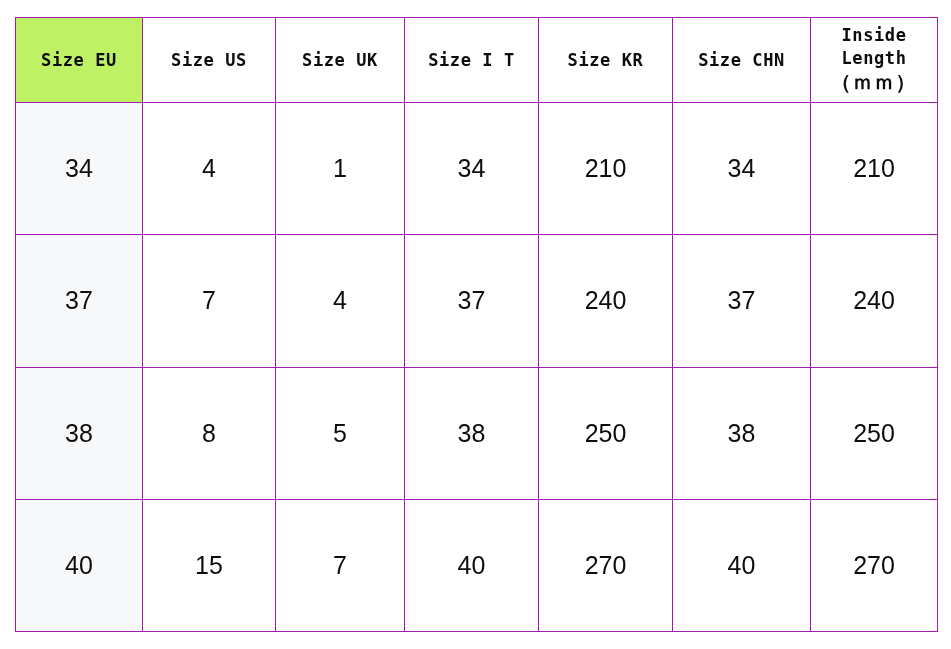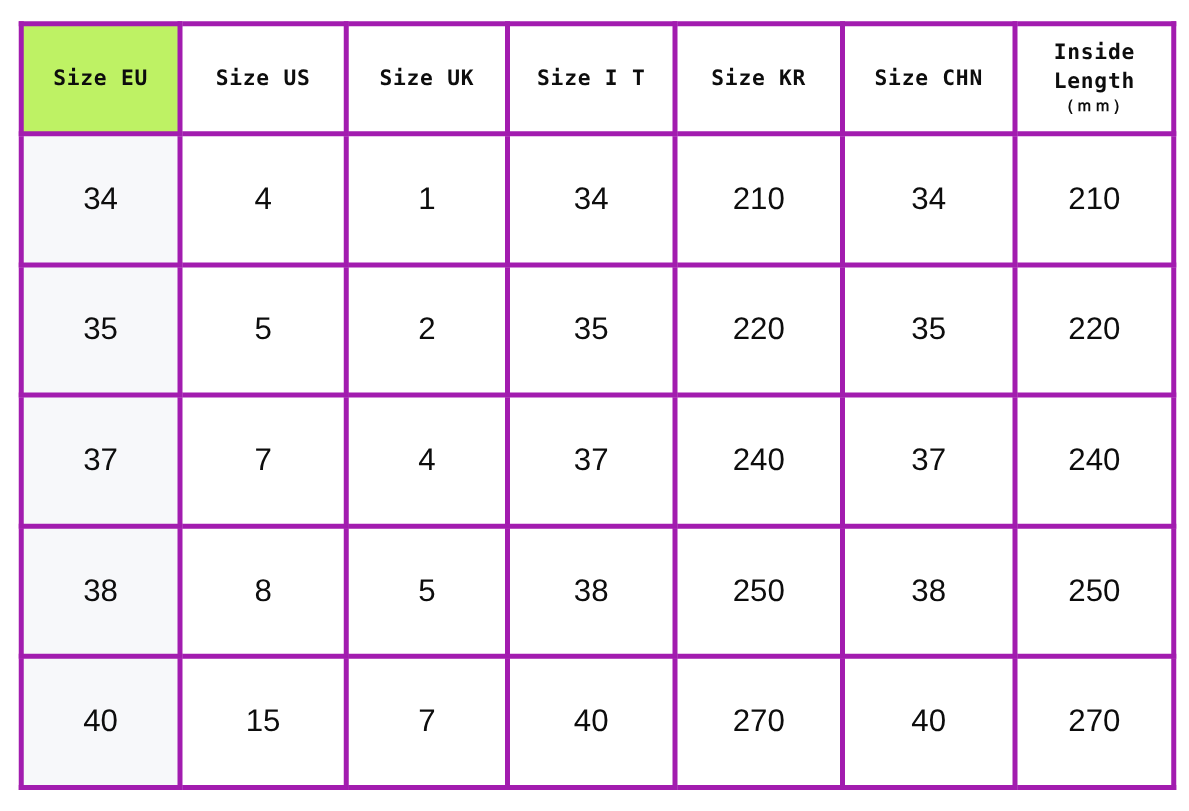--- a/index.html
+++ b/index.html
@@ -26,21 +26,21 @@
   table.size-table {
     border-collapse: collapse;
     table-layout: fixed;
     width: 922px;
     height: 615px;
     background: #ffffff;
   }
 
   table.size-table td,
   table.size-table th {
-    border: 4px solid #a21caf;
+    border: 1px solid #a21caf;
     text-align: center;
     vertical-align: middle;
     padding: 0;
     color: #0d0d0d;
     background: #ffffff;
   }
 
   
   col.c0 { width: 127px; }
   col.c1 { width: 133px; }
@@ -58,21 +58,21 @@
     line-height: 1.35;
     letter-spacing: 0.6px;
     background: #fafbfc;
     color: #111111;
   }
   thead th.first-col {
     background: #bef264;
   }
   .hdr-sub {
     display: block;
-    font-size: 13px;
+    font-size: 20px;
     letter-spacing: 1.5px;
   }
 
   tbody td {
     height: 75.8px;
     font-family: "Liberation Sans", sans-serif;
     font-weight: 400;
     font-size: 25px;
     color: #111111;
   }
@@ -112,29 +112,20 @@
       <tr>
         <td class="first-col">34</td>
         <td>4</td>
         <td>1</td>
         <td>34</td>
         <td>210</td>
         <td>34</td>
         <td>210</td>
       </tr>
       <tr>
-        <td class="first-col">35</td>
-        <td>5</td>
-        <td>2</td>
-        <td>35</td>
-        <td>220</td>
-        <td>35</td>
-        <td>220</td>
-      </tr>
-      <tr>
         <td class="first-col">37</td>
         <td>7</td>
         <td>4</td>
         <td>37</td>
         <td>240</td>
         <td>37</td>
         <td>240</td>
       </tr>
       <tr>
         <td class="first-col">38</td>

